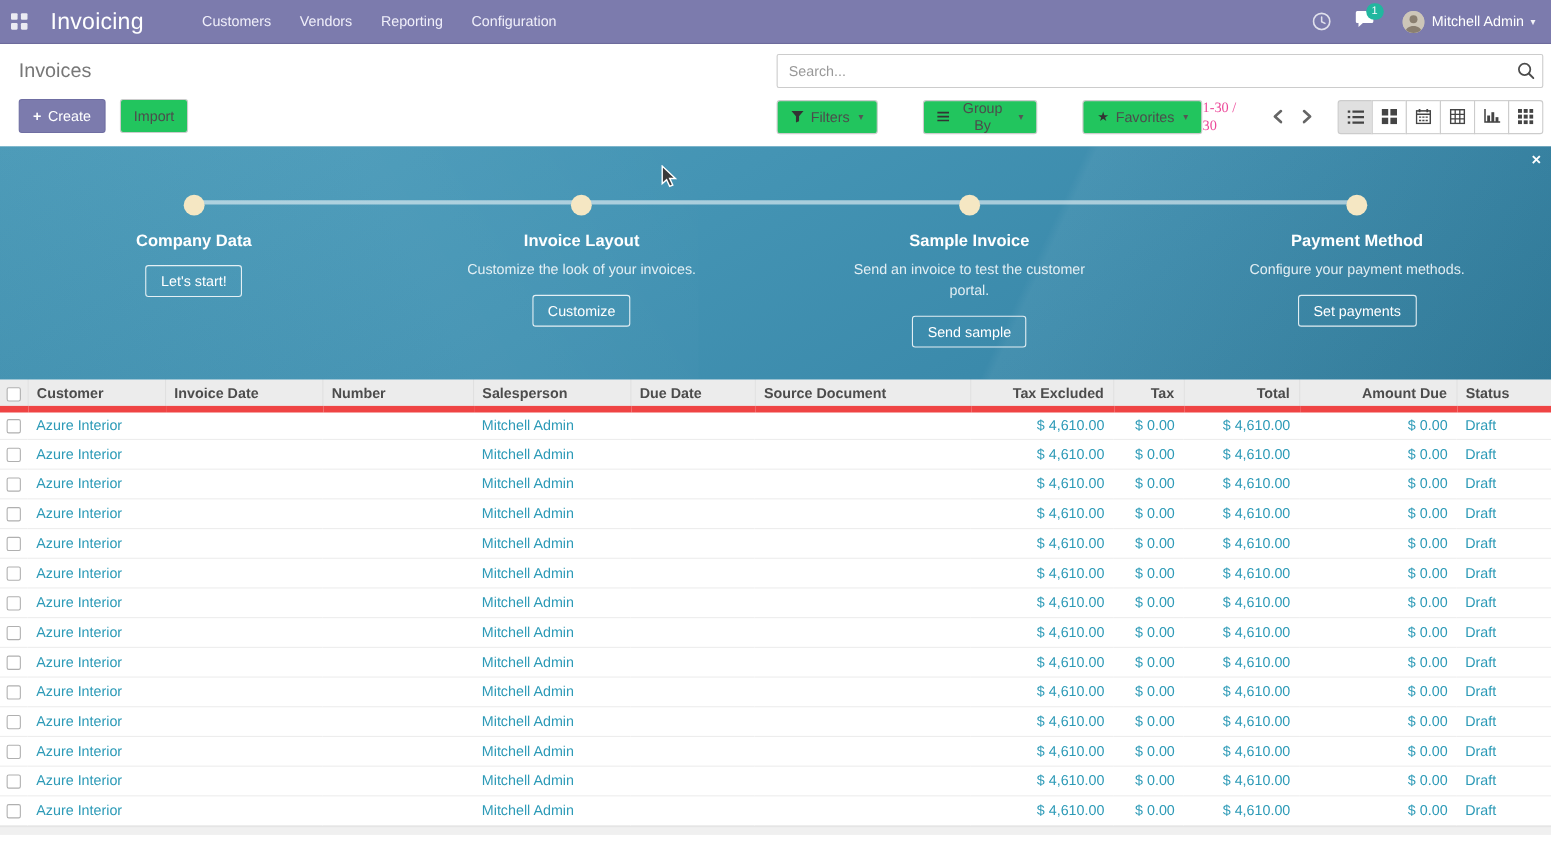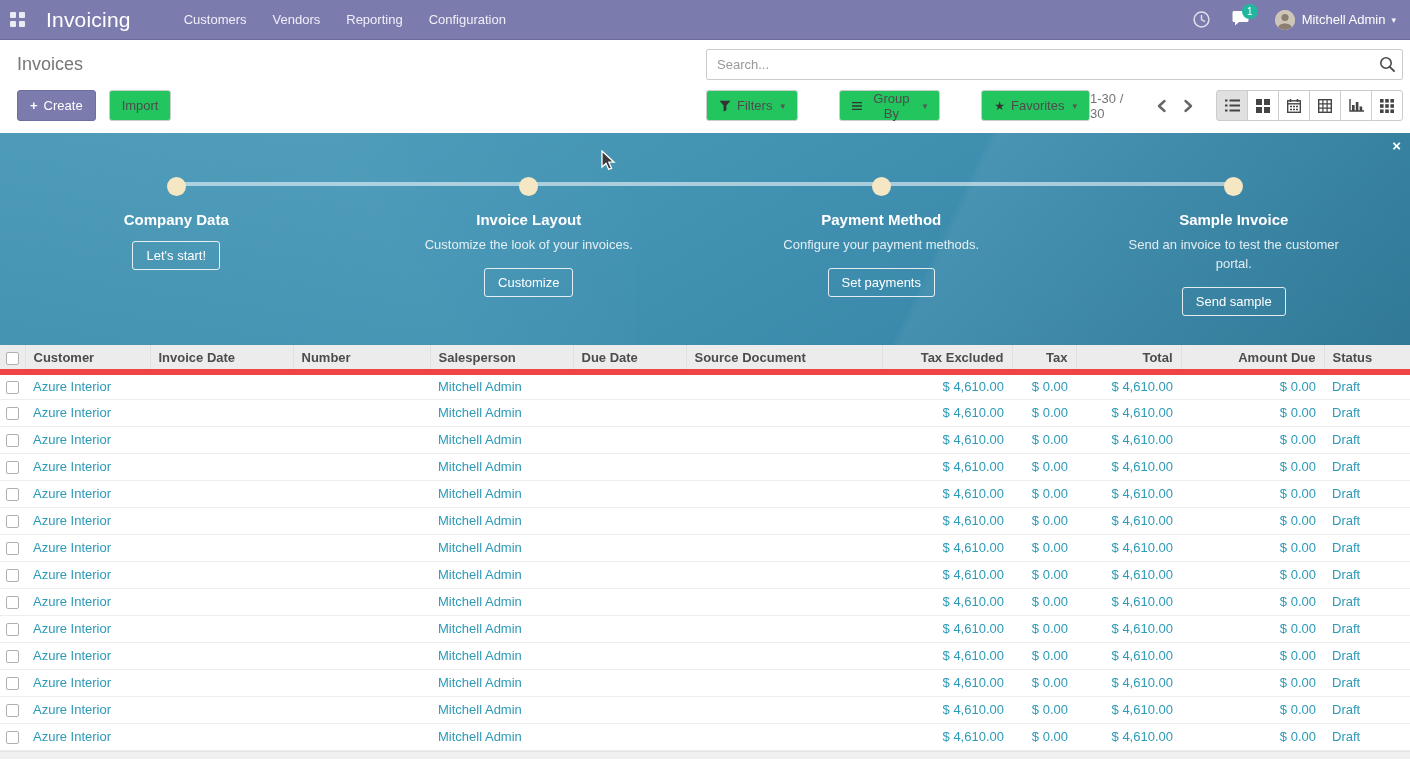--- a/index.html
+++ b/index.html
@@ -39,21 +39,21 @@
   
   .cp2 { height:45px; display:flex; align-items:flex-start; padding:2px 7px 0 17px; }
   .btn { height:31px; font-size:13px; border-radius:3px; border:1px solid #ccc;
     background:#22c55e; color:#4c4c4c; padding:0 12px; cursor:pointer;
     font-family:"Liberation Sans",sans-serif; display:inline-flex; align-items:center; gap:6px; }
   .btn-primary { background:#7c7bad; border-color:#6f6ea2; color:#fff; }
   .btn + .btn { margin-left:13px; }
   .cp2-right { margin-left:auto; width:697px; display:flex; align-items:center; }
   .dd-group { display:flex; gap:28px; }
   .dd-caret { font-size:9px; color:#555; margin-left:2px; }
-  .pager { margin-left:auto; display:flex; align-items:center; font-size:13px; color:#737373; }
+  .pager { margin-left:auto; display:flex; align-items:center; font-size:13px; color:#ec4899;font-family:Liberation Serif, serif; }
   .pager-arrows { display:flex; gap:16px; margin-left:18px; margin-right:22px; }
   .pager-arrows svg { cursor:pointer; }
   .view-switcher { display:flex; }
   .view-switcher button { width:32px; height:31px; border:1px solid #ccc; background:#fff;
     margin-left:-1px; cursor:pointer; display:flex; align-items:center; justify-content:center;
     color:#4a4a4a; }
   .view-switcher button:first-child { border-radius:3px 0 0 3px; margin-left:0; }
   .view-switcher button:last-child { border-radius:0 3px 3px 0; }
   .view-switcher button.active { background:#e0e0e0; }
 
@@ -257,29 +257,29 @@
       <button class="step-btn">Let's start!</button>
     </div>
     <div class="step">
       <div class="dot"></div>
       <div class="step-title">Invoice Layout</div>
       <div class="step-desc">Customize the look of your invoices.</div>
       <button class="step-btn">Customize</button>
     </div>
     <div class="step">
       <div class="dot"></div>
+      <div class="step-title">Sample Invoice</div>
+      <div class="step-desc">Send an invoice to test the customer portal.</div>
+      <button class="step-btn">Send sample</button>
+    </div>
+    <div class="step">
+      <div class="dot"></div>
       <div class="step-title">Payment Method</div>
       <div class="step-desc">Configure your payment methods.</div>
       <button class="step-btn">Set payments</button>
-    </div>
-    <div class="step">
-      <div class="dot"></div>
-      <div class="step-title">Sample Invoice</div>
-      <div class="step-desc">Send an invoice to test the customer portal.</div>
-      <button class="step-btn">Send sample</button>
     </div>
   </div>
   <svg class="cursor" width="16" height="22" viewBox="0 0 16 22">
     <path d="M1 1v16l4-3.6 2.8 6 2.8-1.2-2.8-6H13z" fill="#3a3a3a" stroke="#ffffff" stroke-width="1.3"></path>
   </svg>
 </section>
 
 <table>
   <colgroup>
     <col class="c-cb">

